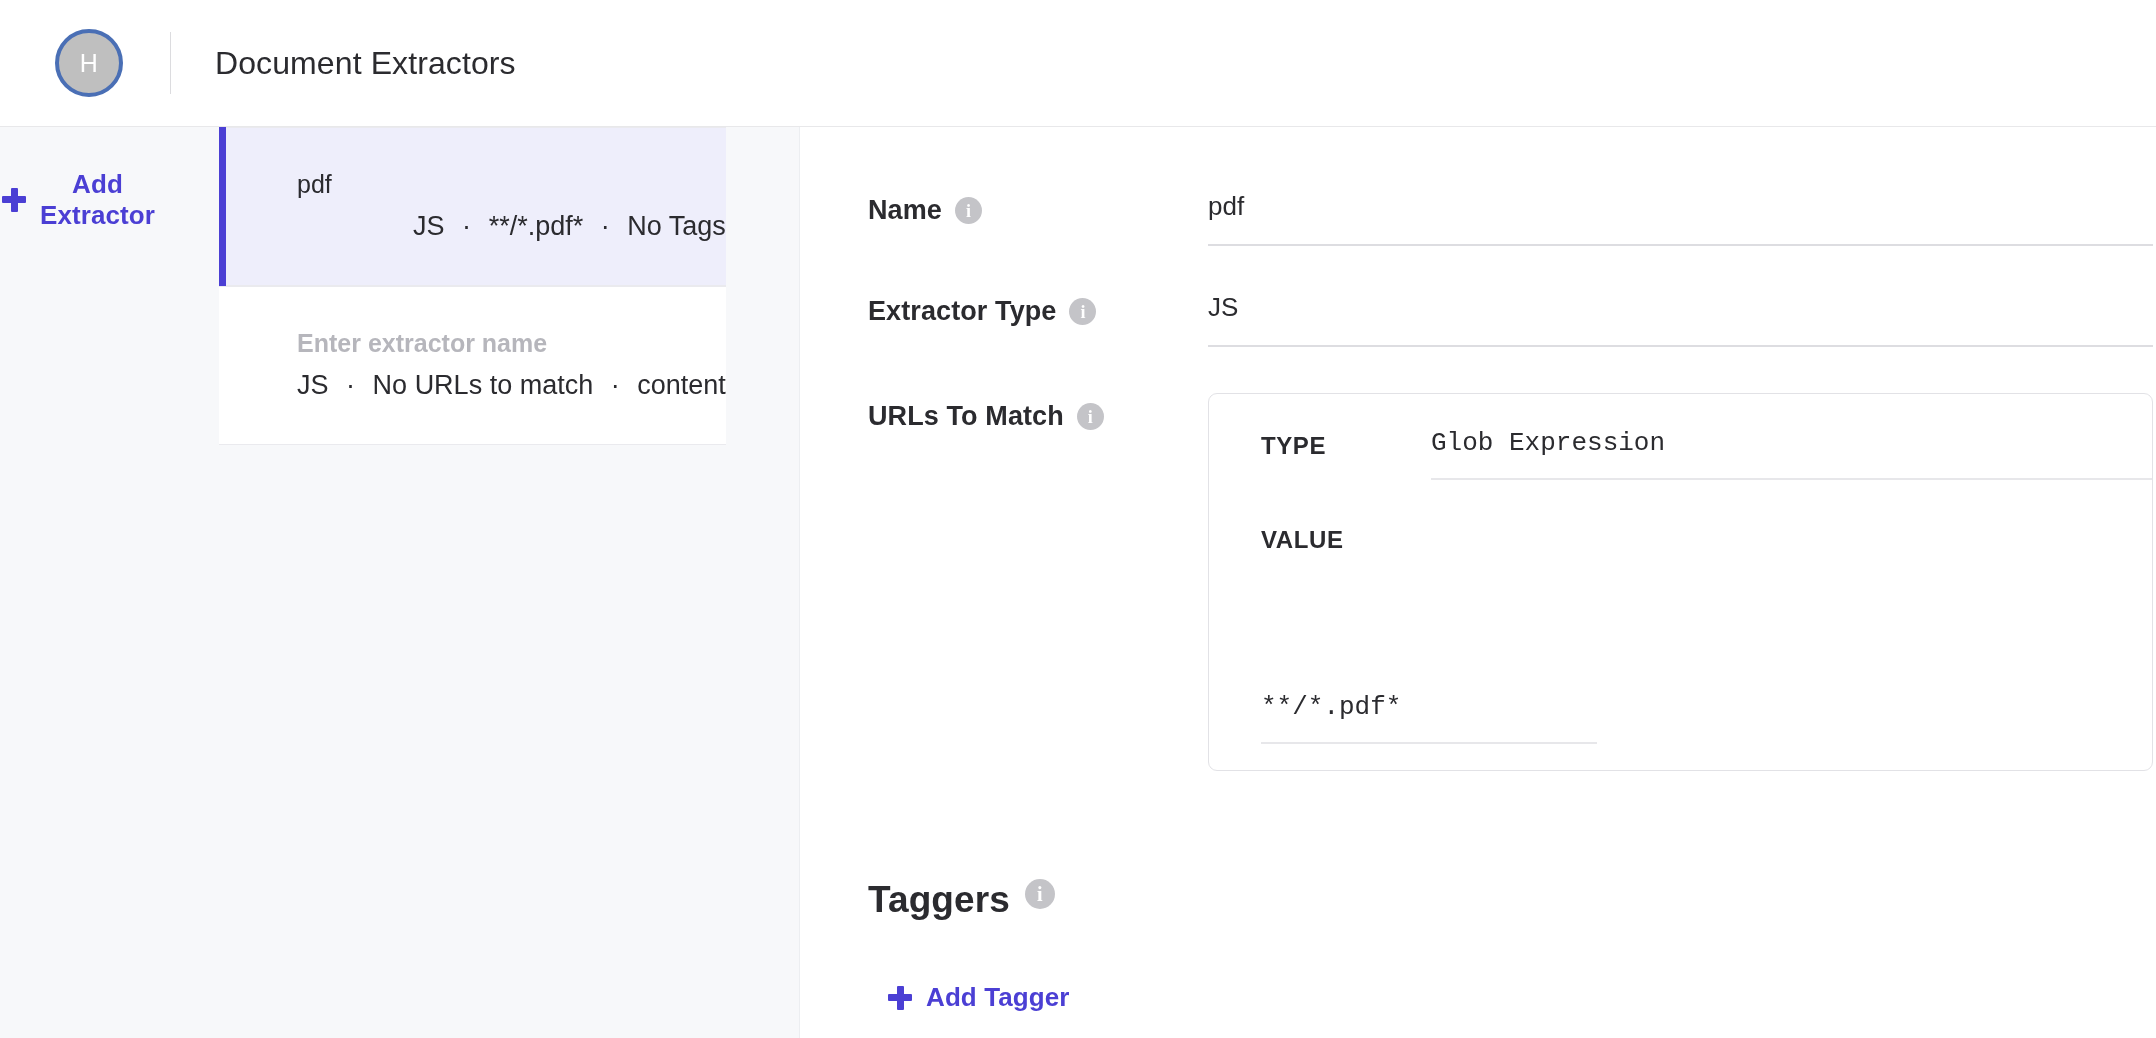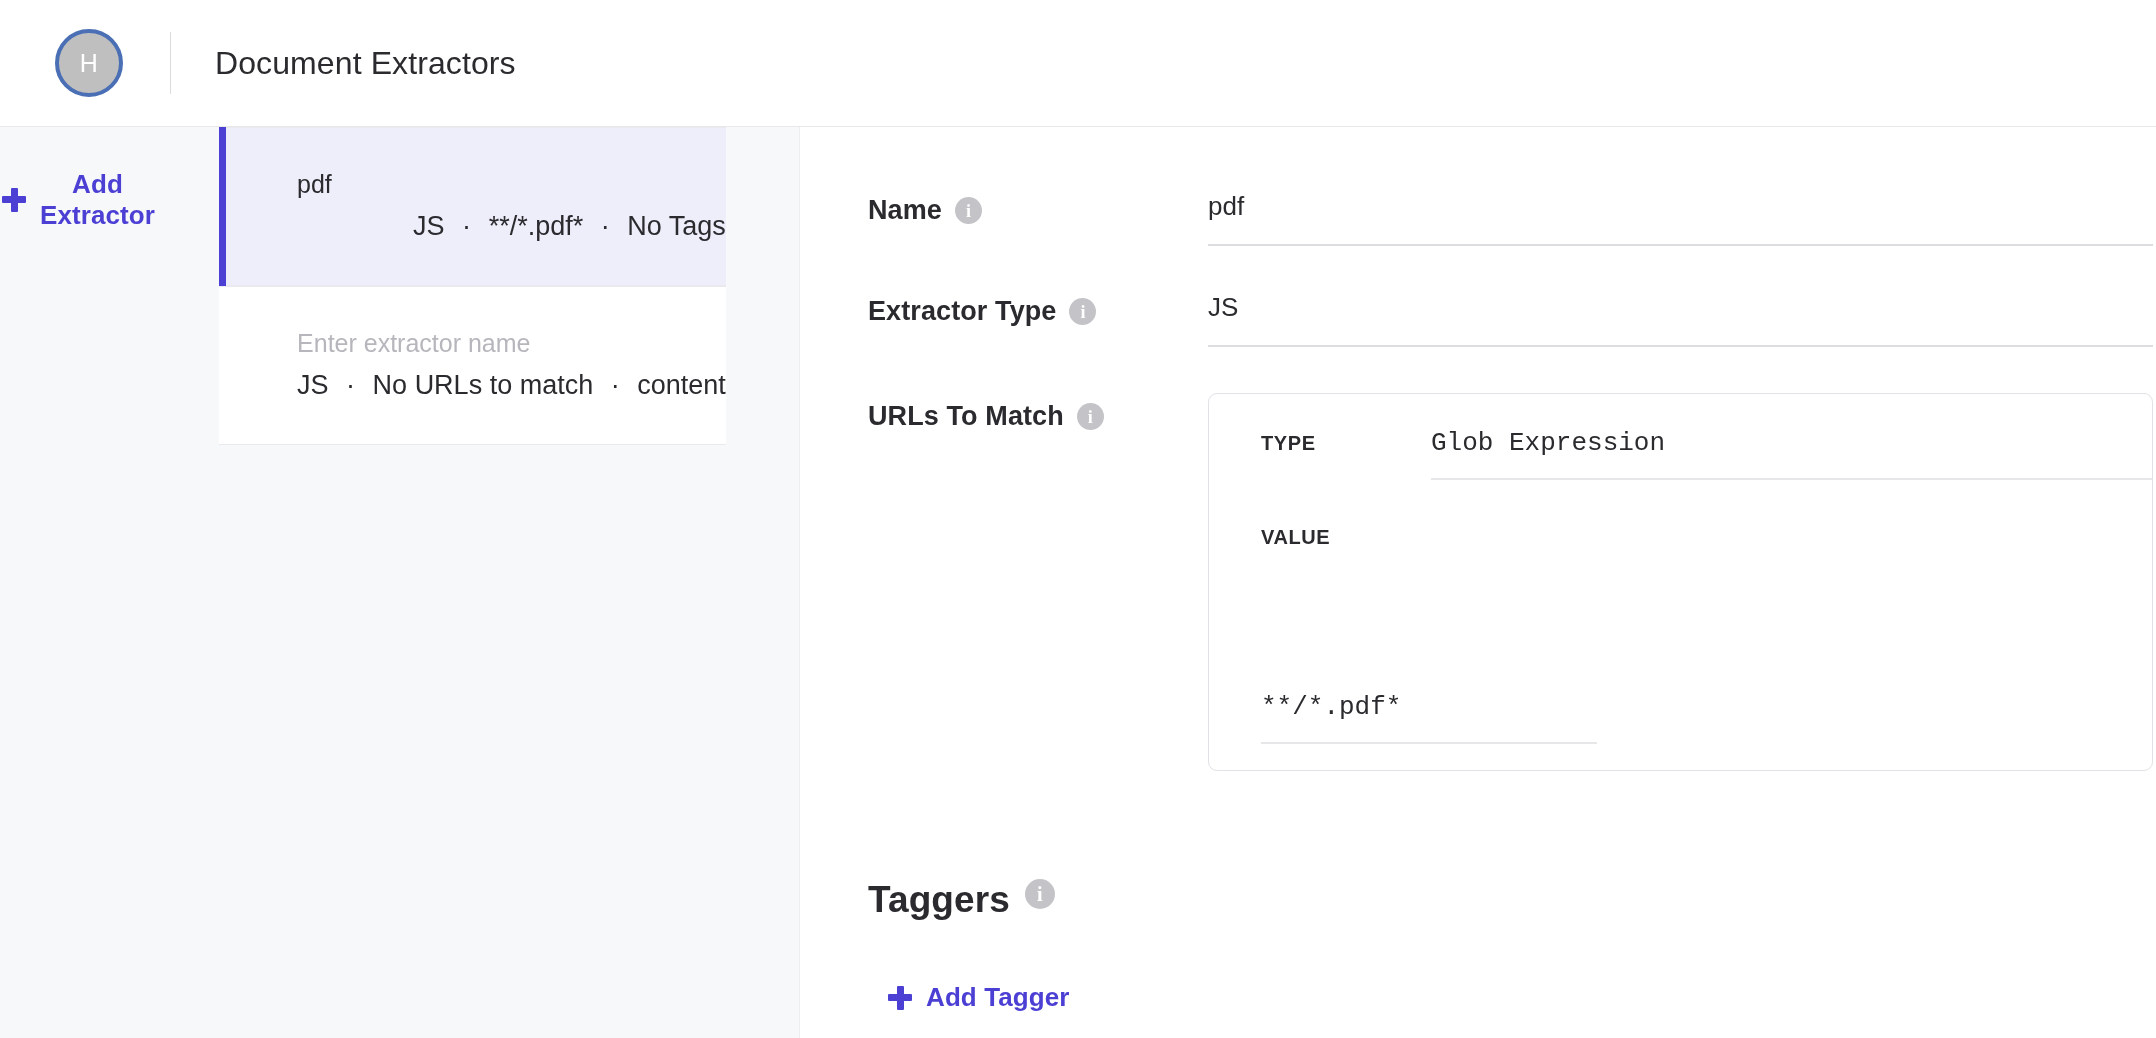--- a/index.html
+++ b/index.html
@@ -159,20 +159,21 @@
   }
 
   .extractor-name {
     font-size: 25px;
     color: #2b2b2f;
     line-height: 1.1;
   }
 
   .extractor-name.placeholder {
     color: #b6b6bc;
+    font-weight: bold;
   }
 
   .extractor-meta {
     font-size: 27px;
     color: #2b2b2f;
     line-height: 1.1;
     white-space: nowrap;
     text-align: right;
   }
 
@@ -263,21 +264,21 @@
   }
 
   .matcher-row {
     display: flex;
     align-items: flex-start;
   }
 
   .matcher-key {
     width: 170px;
     flex: 0 0 170px;
-    font-size: 20px;
+    font-size: 24px;
     font-weight: 700;
     color: #2b2b2f;
     letter-spacing: 0.6px;
     padding-top: 8px;
   }
 
   .matcher-val {
     flex: 1 1 auto;
     border: none;
     border-bottom: 2px solid #e7e7ea;

